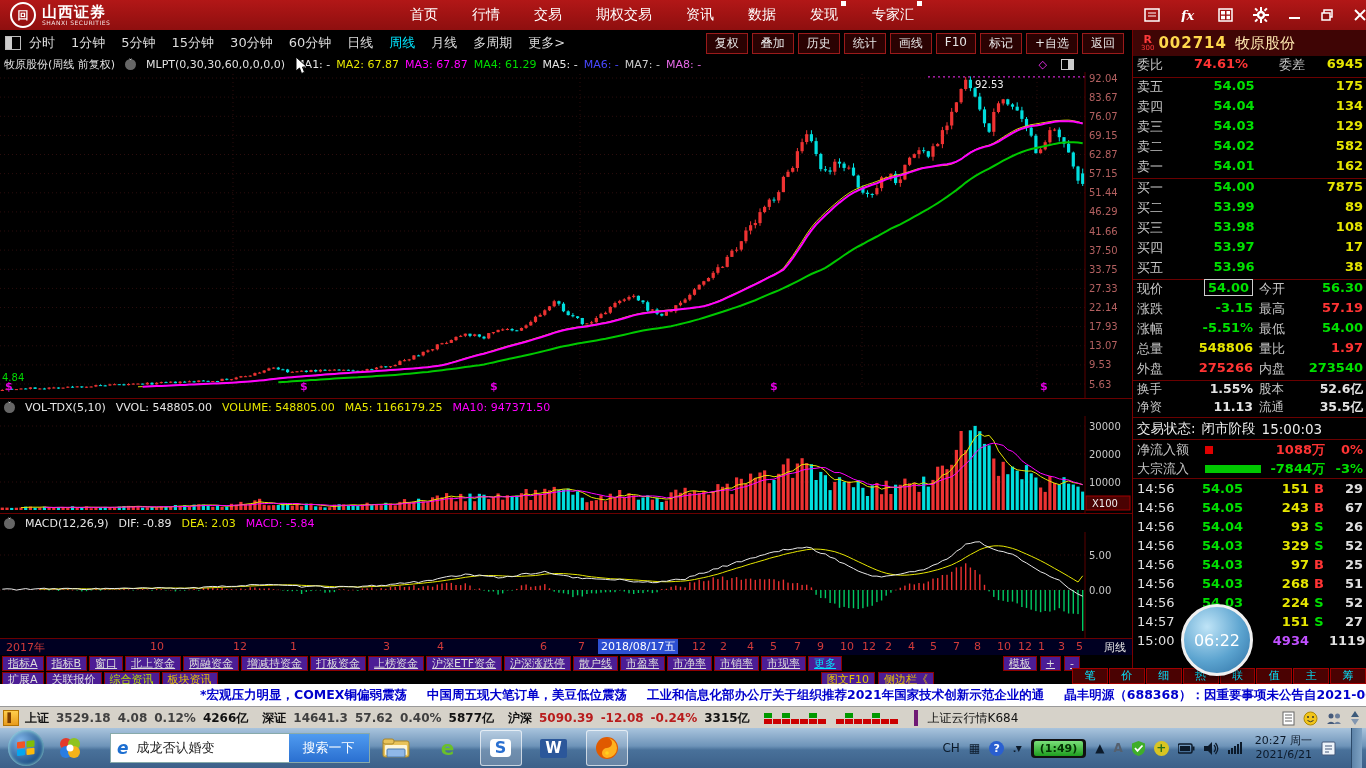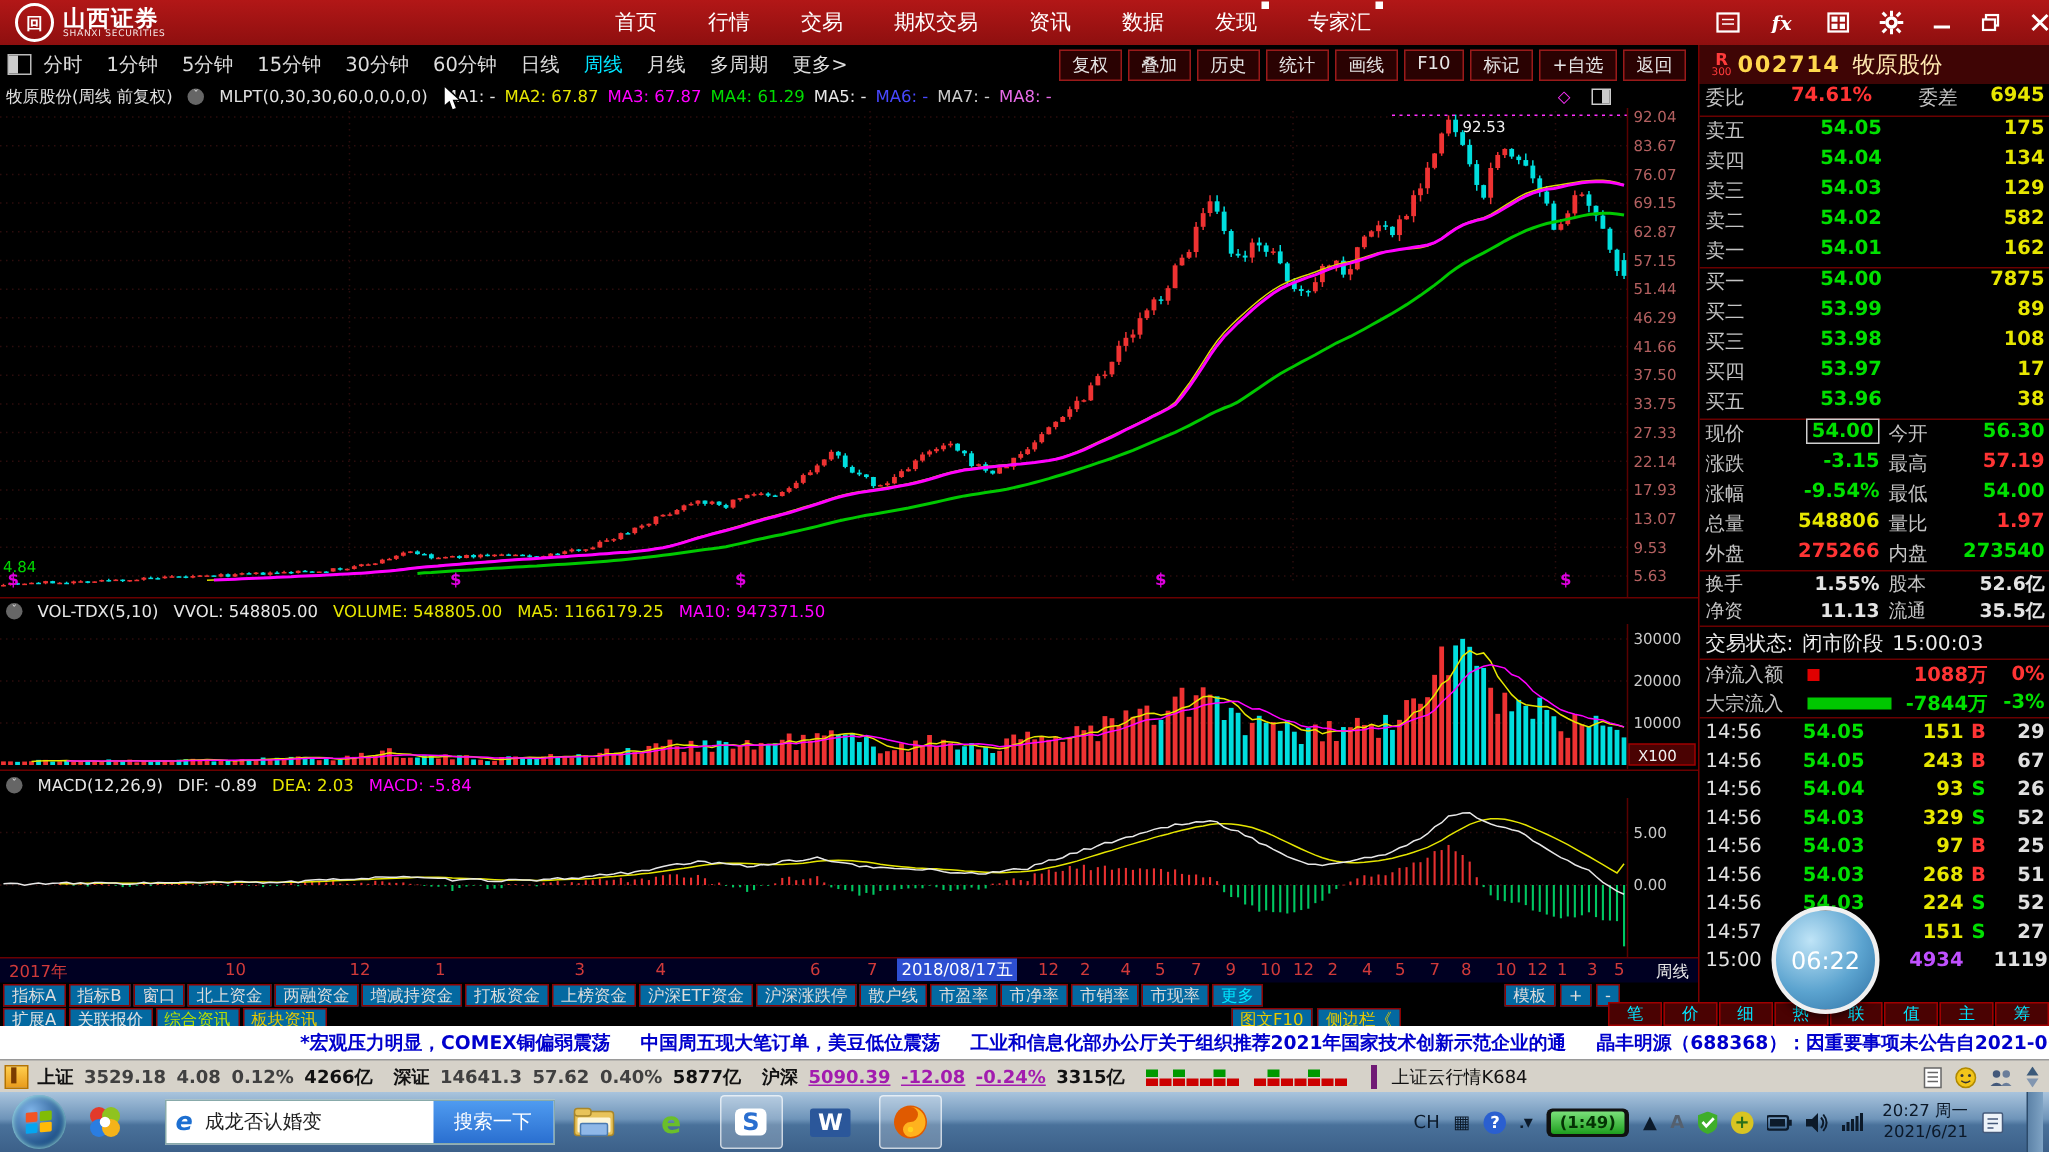--- a/index.html
+++ b/index.html
@@ -50,21 +50,21 @@
   .collapse-icon{width:11px;height:11px;border-radius:50%;background:#666;color:#ddd;font-size:8px;line-height:10px;text-align:center;}
   .hdr-right-icons{margin-left:auto;display:flex;gap:14px;padding-right:58px;align-items:center;}
   .diamond-icon{color:#ff30ff;font-size:11px;}
   .panewin-icon{width:11px;height:9px;border:1px solid #ccc;background:linear-gradient(90deg,transparent 0 55%,#ccc 55%);}
   svg.chart{display:block;background:#000;}
   #dateaxis{position:relative;height:16px;background:#000022;border-top:1px solid #6a0000;color:#d03a3a;font-size:11px;}
   .dtick{position:absolute;top:1px;}
   #date-selected{position:absolute;top:0;height:15px;background:#2d4fd2;color:#fff;padding:0 3px;font-size:11px;line-height:15px;}
   #date-right{position:absolute;right:6px;top:1px;color:#e8e8e8;}
   .tabrow{display:flex;align-items:center;height:16px;background:#000;gap:2px;padding-left:2px;}
-  .tab{border:1px solid #8e0000;background:#0369a1;color:#dcdcdc;font-size:11px;line-height:13px;padding:0 5px;white-space:nowrap;cursor:pointer;}
+  .tab{border:1px solid #8e0000;background:#4c1d95;color:#dcdcdc;font-size:11px;line-height:13px;padding:0 5px;white-space:nowrap;cursor:pointer;text-decoration:underline;}
   .tab.cyan{color:#00e5ff;}
   #tabrow1-right{margin-left:auto;display:flex;gap:3px;padding-right:52px;}
   #tabrow2-right{margin-left:auto;display:flex;gap:3px;margin-right:198px;}
   .tab.yellow{color:#e6c800;}
 
   
   #rightpanel{position:absolute;left:1132px;top:56px;width:234px;height:612px;background:#000;
               border-left:1px solid #7a0000;color:#c4c4c4;font-size:13px;overflow:hidden;}
   .rp-row{display:flex;padding:0 4px;}
   .rp-label{color:#c4c4c4;}
@@ -115,21 +115,21 @@
   #newsbar{position:absolute;left:0;top:684px;width:1366px;height:22px;background:#fff;
            display:flex;align-items:center;gap:20px;padding-left:200px;overflow:hidden;white-space:nowrap;}
   .news-item{color:#0000cc;font-weight:bold;font-size:12.5px;cursor:pointer;}
 
   
   #statusbar{position:absolute;left:0;top:706px;width:1366px;height:22px;background:#d6d2c9;
              border-top:1px solid #9a9a9a;display:flex;align-items:center;font-size:12px;color:#111;gap:6px;}
   .sb-ico{width:14px;height:14px;margin-left:3px;background:linear-gradient(#ffce4d,#e89b1c);border:1px solid #b57400;display:flex;align-items:center;justify-content:center;font-size:9px;color:#7a3c00;}
   .idx{display:flex;gap:7px;align-items:center;cursor:pointer;font-weight:bold;}
   .idx .nm{font-weight:bold;color:#111;}
-  .idx.up .v{color:#404040;} .idx.down .v{color:#a21caf;text-decoration:underline;}
+  .idx.up .v{color:#404040;} .idx.down .v{color:#b91c1c;}
   .idx .amt{color:#111;}
   .sq-widget{display:flex;gap:10px;margin-left:8px;align-items:flex-end;}
   .sq-grp{display:grid;grid-template-columns:repeat(7,8px);grid-auto-rows:5px;gap:1px;}
   .sq{width:8px;height:5px;background:#cc0000;} .sq.gn{background:#009900;} .sq.em{background:transparent;}
   #feed-label{margin-left:10px;border-left:4px solid #701a75;padding-left:10px;height:16px;line-height:16px;}
   #sb-right{margin-left:auto;display:flex;gap:8px;align-items:center;padding-right:6px;}
 
   
   #taskbar{position:absolute;left:0;top:728px;width:1366px;height:40px;
            background:linear-gradient(#a9c4dd,#6e94b9 45%,#49719a 55%,#3c6089);
@@ -1411,21 +1411,21 @@
           <span class="val2 g">56.30</span>
         </div>
         <div class="rp-row irow">
           <span class="lab">涨跌</span>
           <span class="val1 g">-3.15</span>
           <span class="lab2">最高</span>
           <span class="val2 r">57.19</span>
         </div>
         <div class="rp-row irow">
           <span class="lab">涨幅</span>
-          <span class="val1 g">-9.54%</span>
+          <span class="val1 g">-5.51%</span>
           <span class="lab2">最低</span>
           <span class="val2 g">54.00</span>
         </div>
         <div class="rp-row irow">
           <span class="lab">总量</span>
           <span class="val1 y">548806</span>
           <span class="lab2">量比</span>
           <span class="val2 r">1.97</span>
         </div>
         <div class="rp-row irow">

